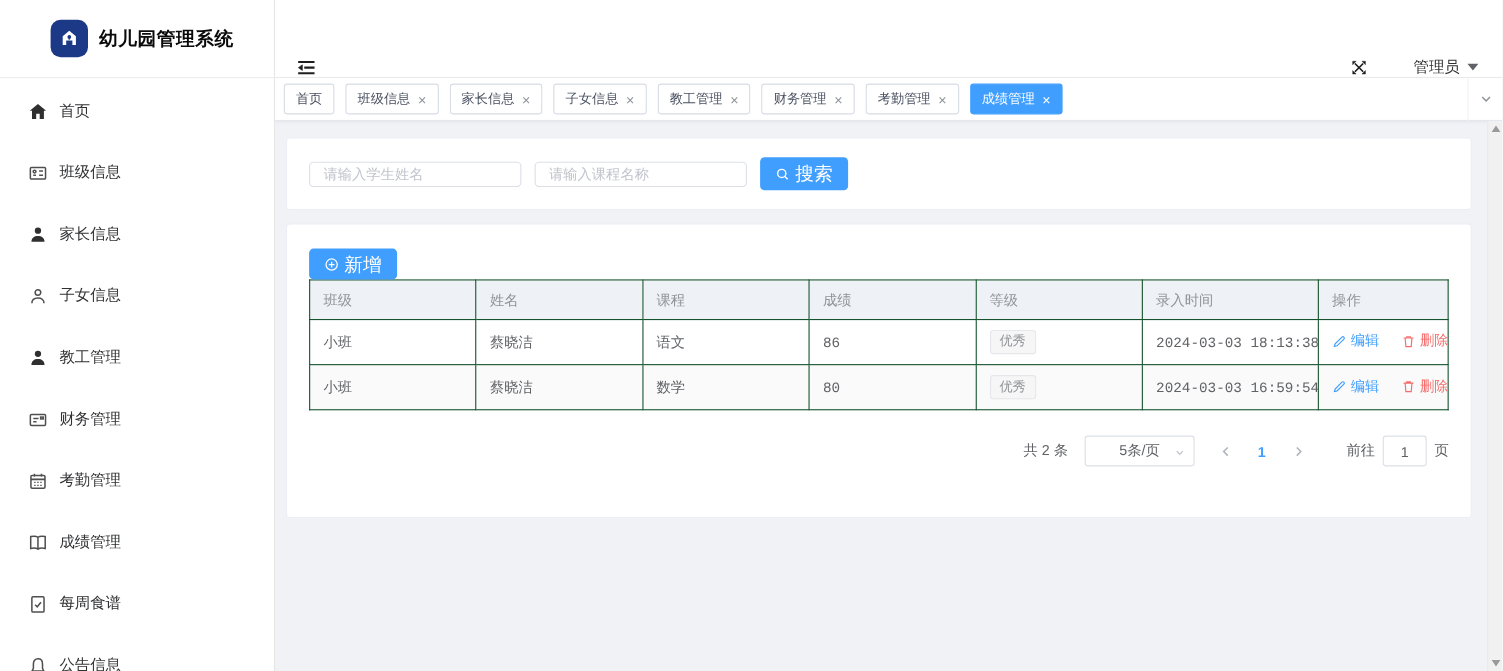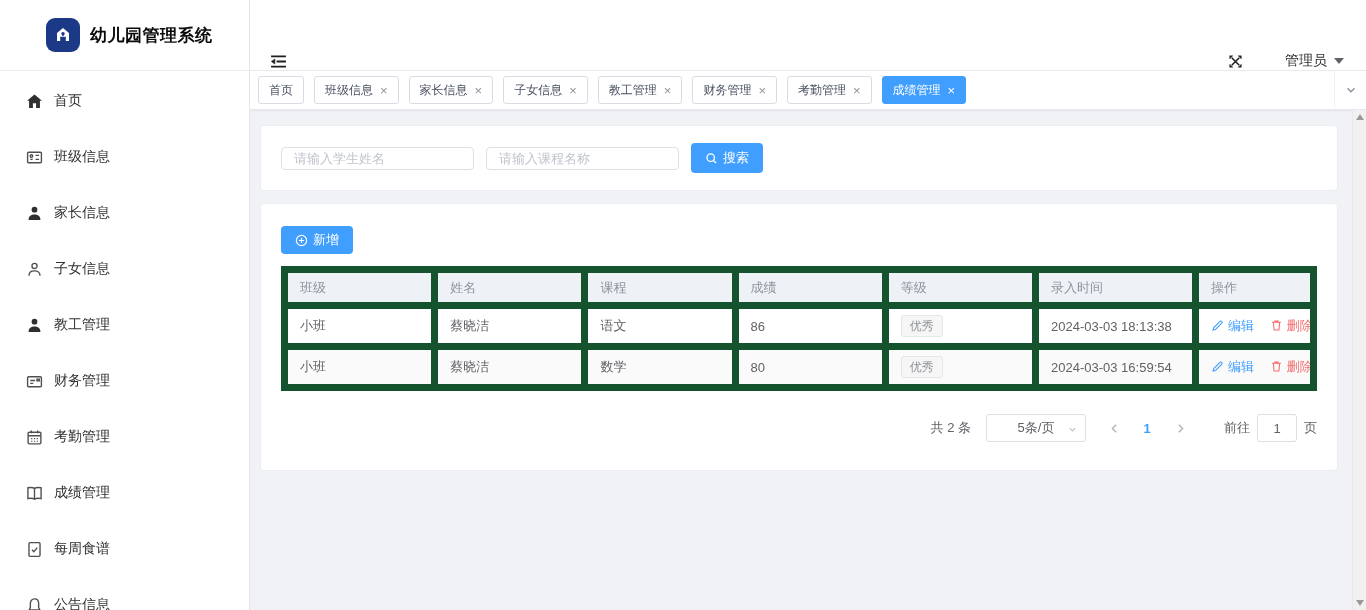--- a/index.html
+++ b/index.html
@@ -48,33 +48,33 @@
   
   .content { position:absolute; left:250px; top:110px; right:14px; bottom:0;
     background:#f0f2f5; padding:15px 14px 0 10px; overflow:hidden; }
   .card { background:#fff; border:1px solid #ebeef5; border-radius:4px; }
   .search-card { height:66px; display:flex; align-items:center; padding:0 20px; margin-bottom:12px; }
   .inp { width:193px; height:23px; border:1px solid #dcdfe6; border-radius:4px; padding:0 12px;
     font-size:13px; color:#606266; outline:none; margin-right:12px; background:#fff;
     font-family:"Liberation Sans","DejaVu Sans",sans-serif; }
   .inp::placeholder { color:#c0c4cc; }
   .btn-blue { height:30px; border:none; border-radius:4px; background:#409eff; color:#fff;
-    font-size:13px; display:inline-flex; align-items:center; justify-content:center;
+    font-size:17px; display:inline-flex; align-items:center; justify-content:center;
     padding:0 14px; cursor:pointer; font-family:inherit; }
   .btn-blue svg { margin-right:5px; }
 
   .table-card { padding:22px 20px 0 20px; height:268px; }
-  .add-btn { margin-bottom:12px; height:28px; }
+  .add-btn { margin-bottom:0; height:28px; }
 
   table.grid { width:100%; border-collapse:collapse; table-layout:fixed; font-size:13px; }
   table.grid col.c-op { width:118px; } table.grid col.c-time { width:160px; }
-  table.grid th, table.grid td { border:7px solid #14532d; padding:0 12px; text-align:left;
+  table.grid th, table.grid td { border:1px solid #14532d; padding:0 12px; text-align:left;
     overflow:hidden; white-space:nowrap; }
   table.grid th { height:36px; background:#eef1f6; color:#909399; font-weight:500; }
-  table.grid td { height:41px; color:#606266; }
+  table.grid td { height:41px; color:#606266;font-family:Liberation Mono, monospace; }
   tr.stripe td { background:#fafafa; }
   .tag { display:inline-block; height:22px; line-height:20px; padding:0 8px; font-size:12px;
     color:#909399; background:#f6f6f7; border:1px solid #e5e7ea; border-radius:3px; }
   .op-link { display:inline-flex; align-items:center; font-size:13px; cursor:pointer; }
   .op-edit { color:#409eff; margin-right:12px; }
   .op-del { color:#f56c6c; }
   .op-link svg { margin-right:4px; }
 
   
   .pager { display:flex; align-items:center; justify-content:flex-end; margin-top:23px;

